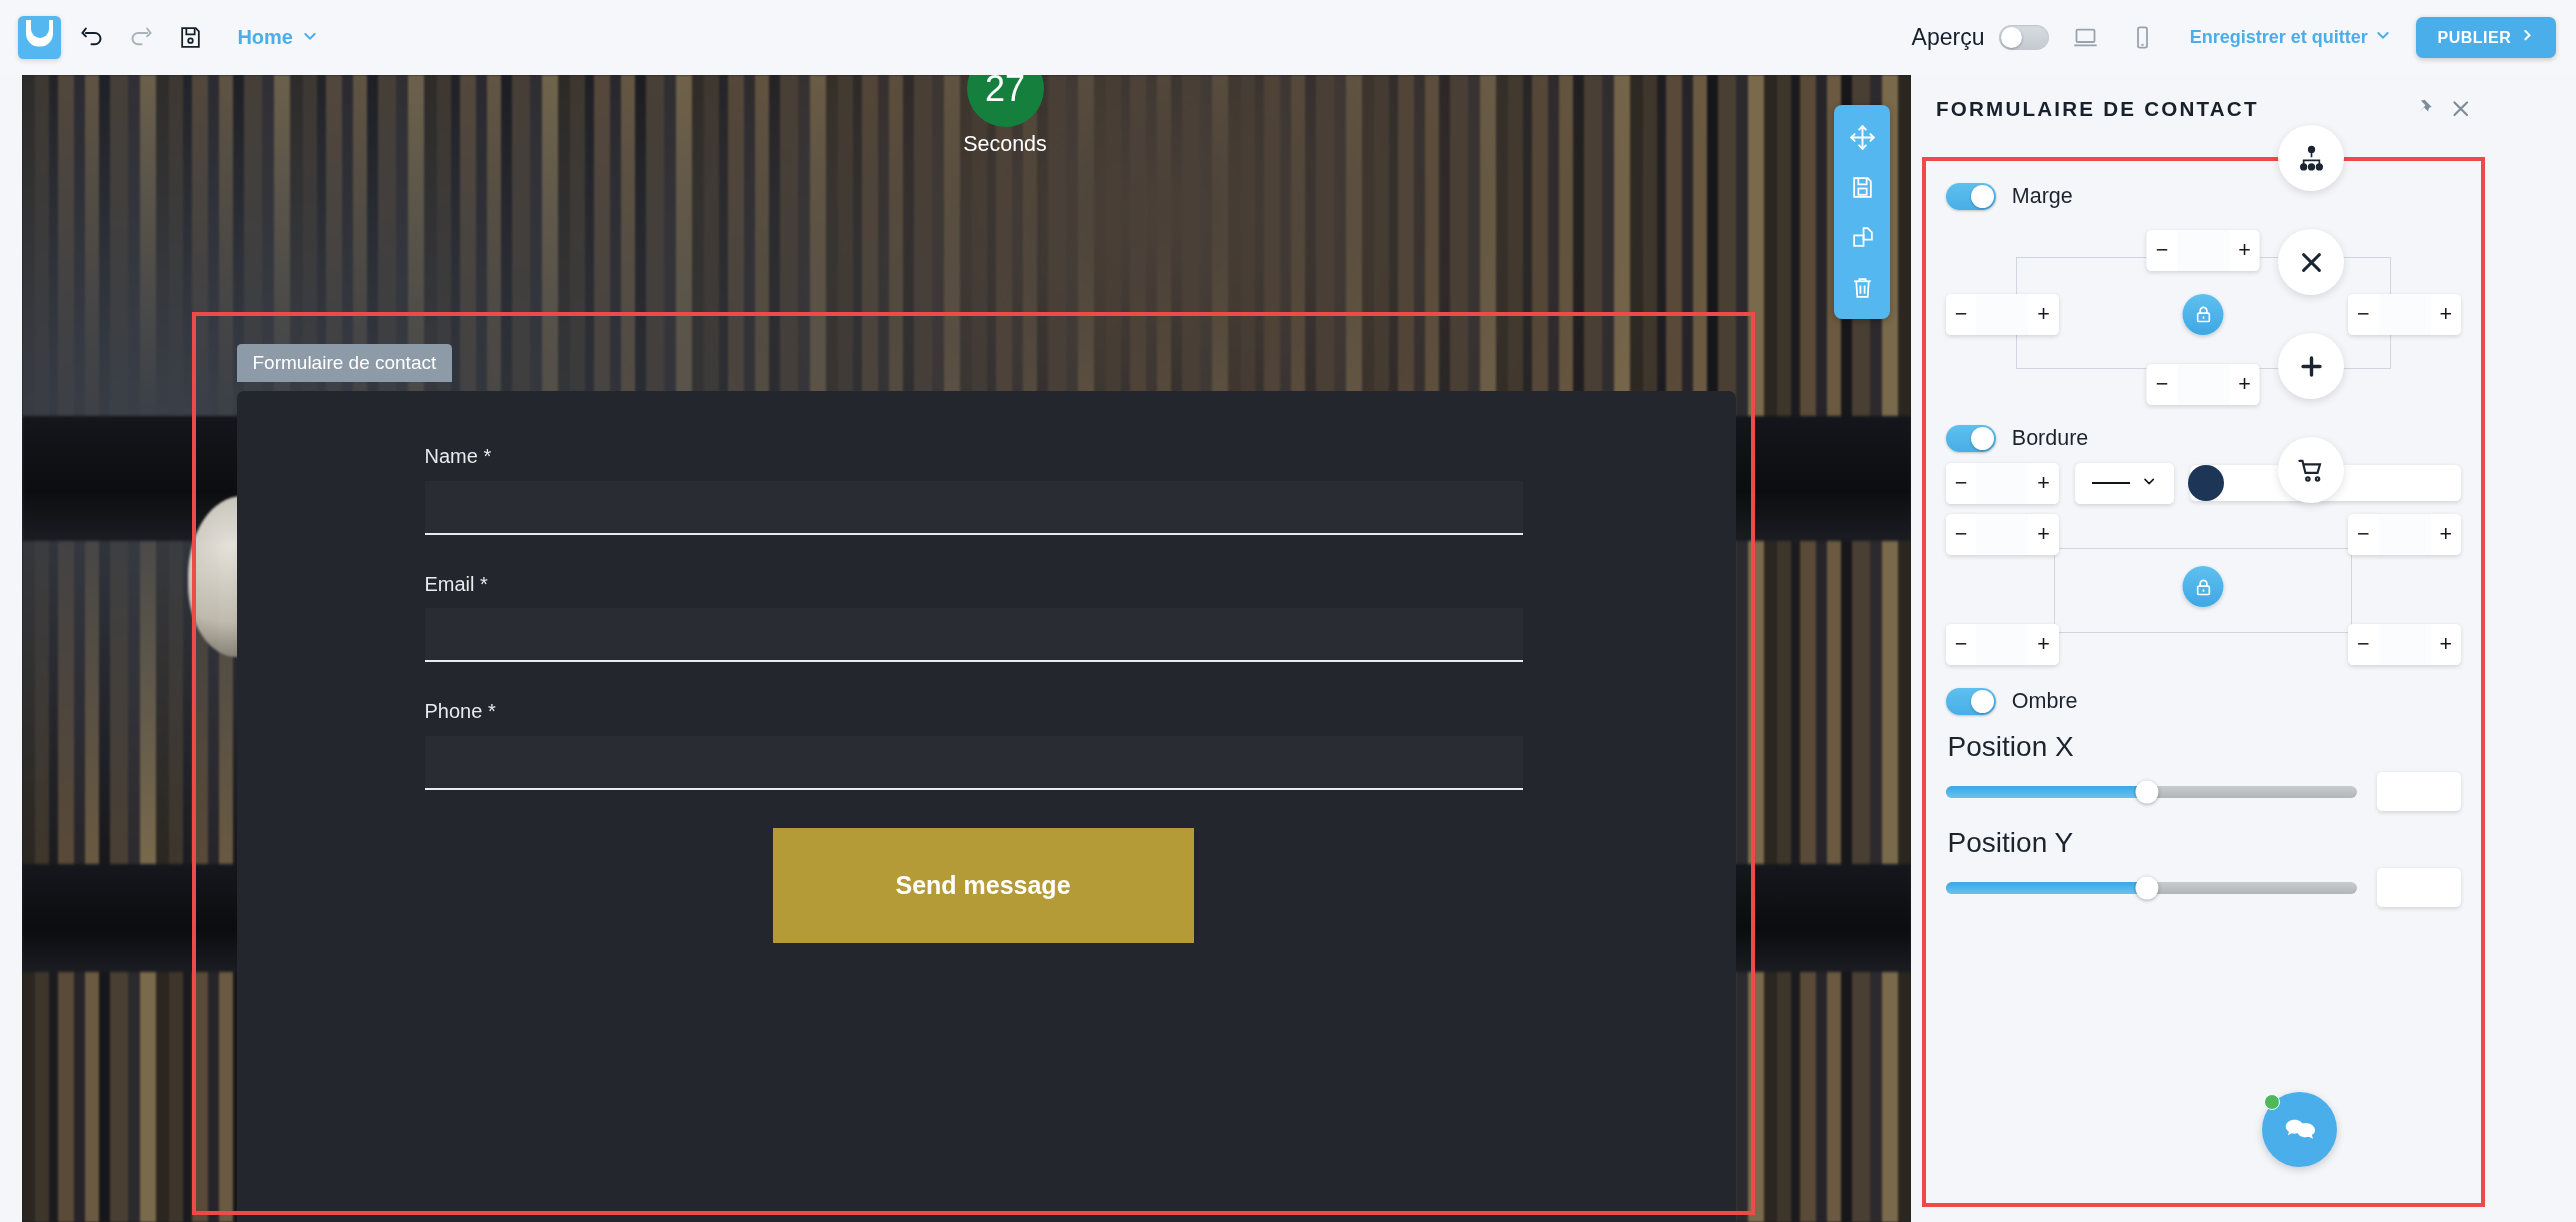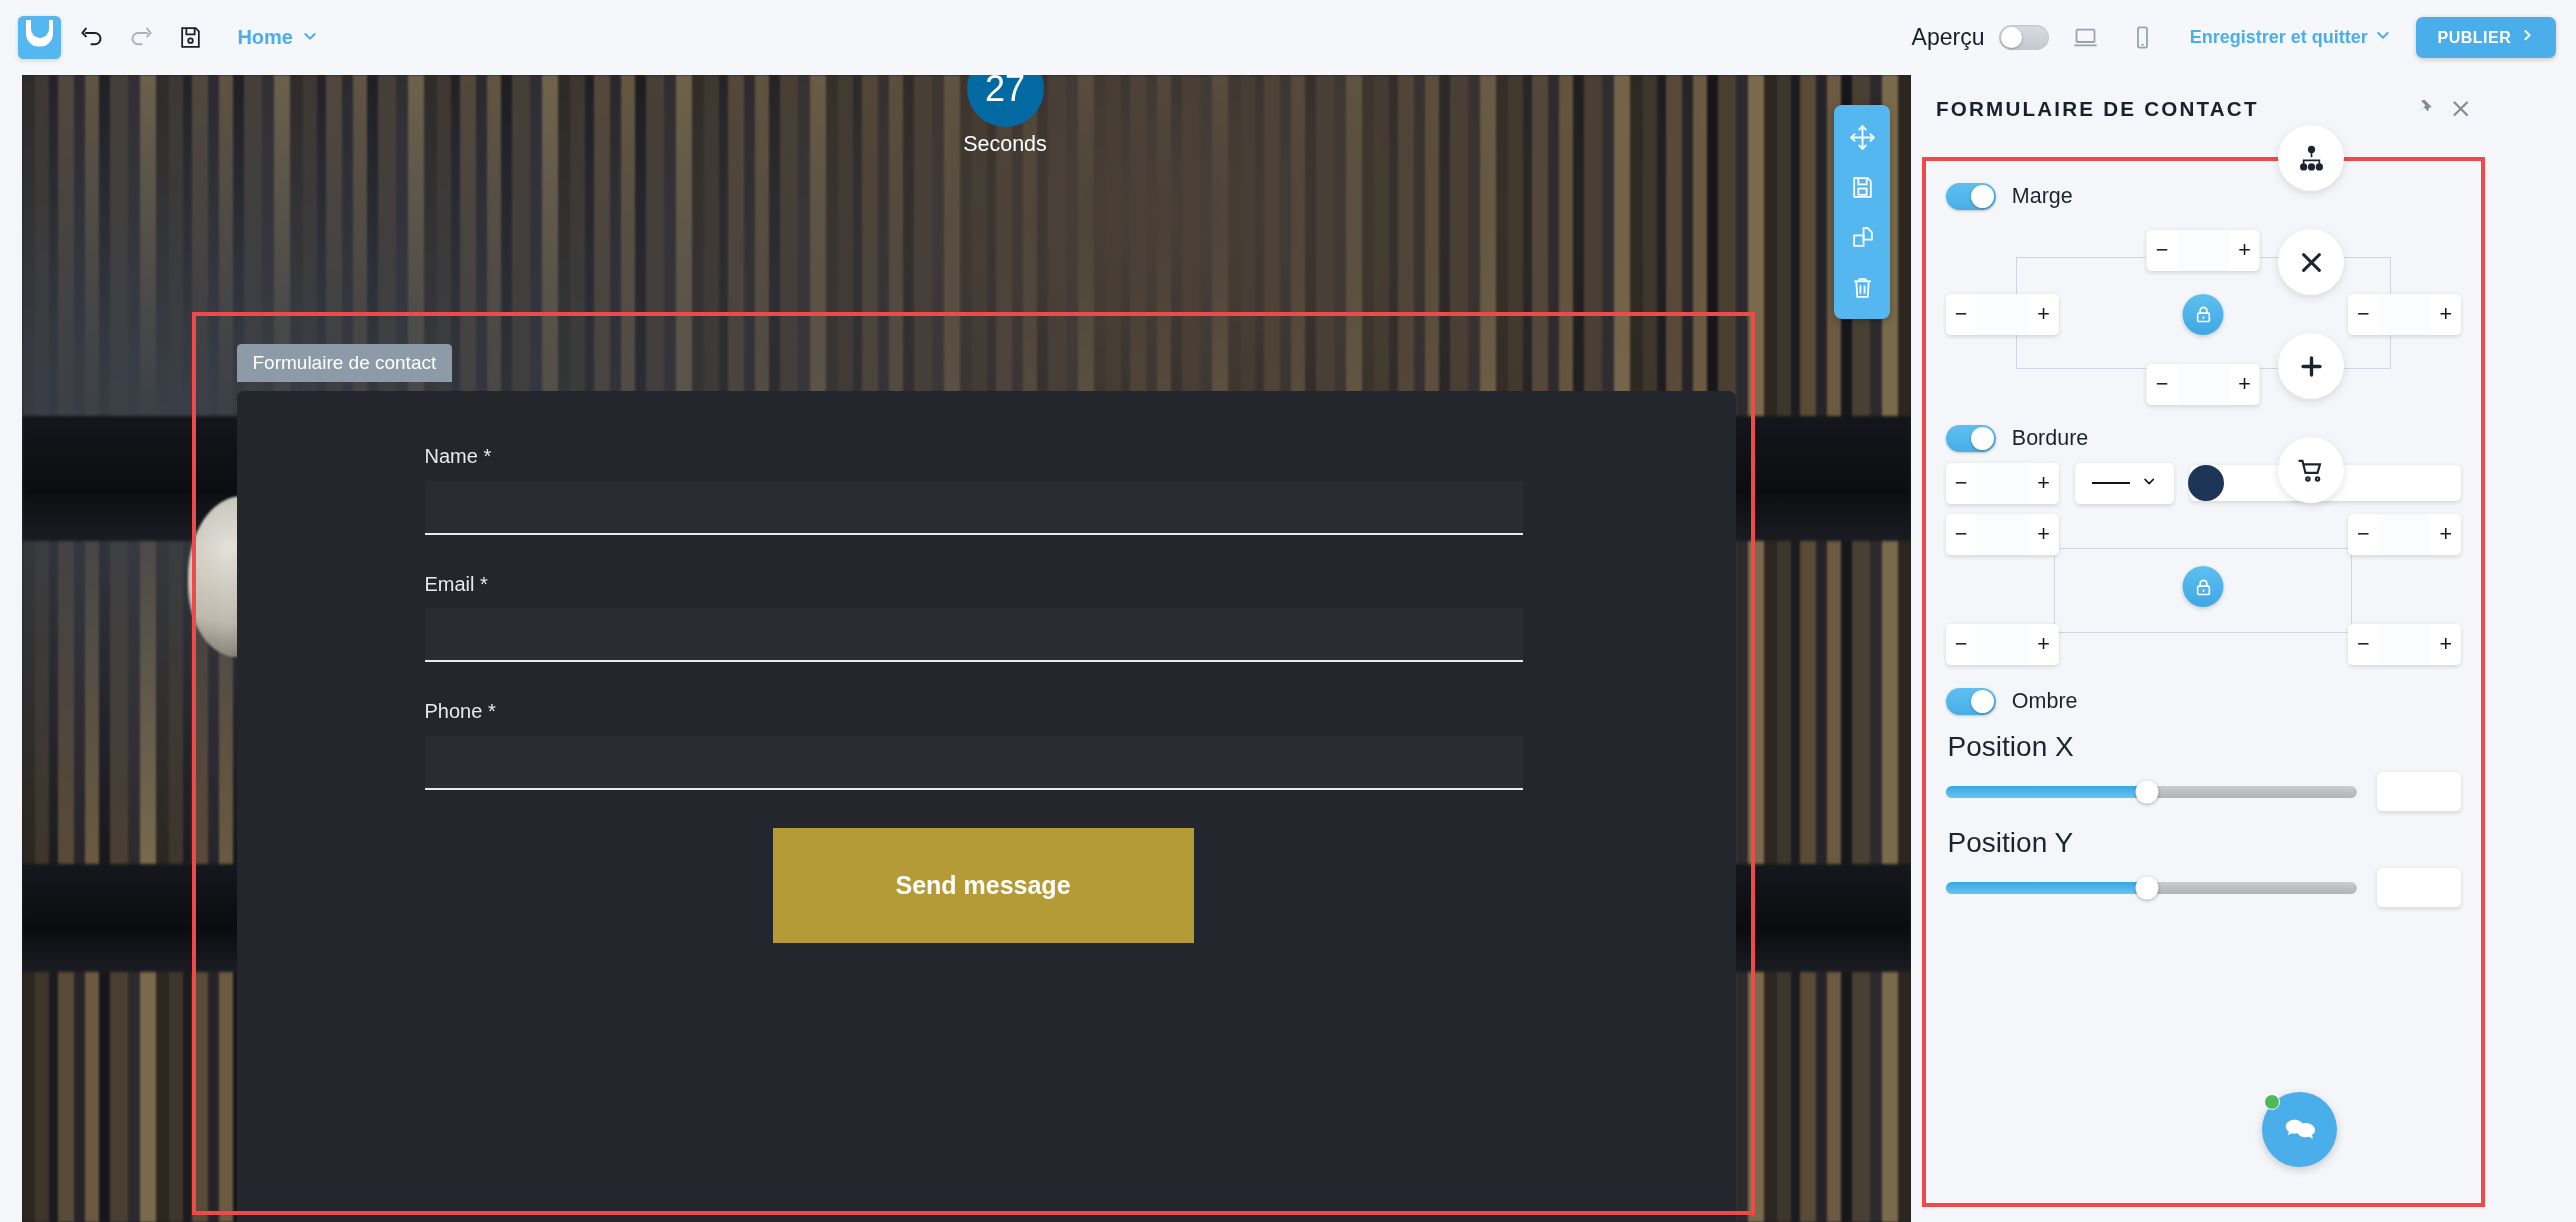--- a/index.html
+++ b/index.html
@@ -374,21 +374,21 @@
     </button>
   </div>
 
   <div class="canvas">
     <div class="bookshelf"></div>
     <div class="shelf-dark-band"></div>
     <div class="shelf-dark-band2"></div>
     <div class="globe"></div>
 
     <div class="countdown">
-      <div class="circle" style="background: #0369a1;">27</div>
+      <div class="circle" style="background: #15803d;">27</div>
       <div class="lbl">Seconds</div>
     </div>
 
     <div class="form-card">
       <div class="form-inner">
         <div class="fgroup">
           <div class="fl">
             <span>Name</span>
             <span>*</span>
           </div>

